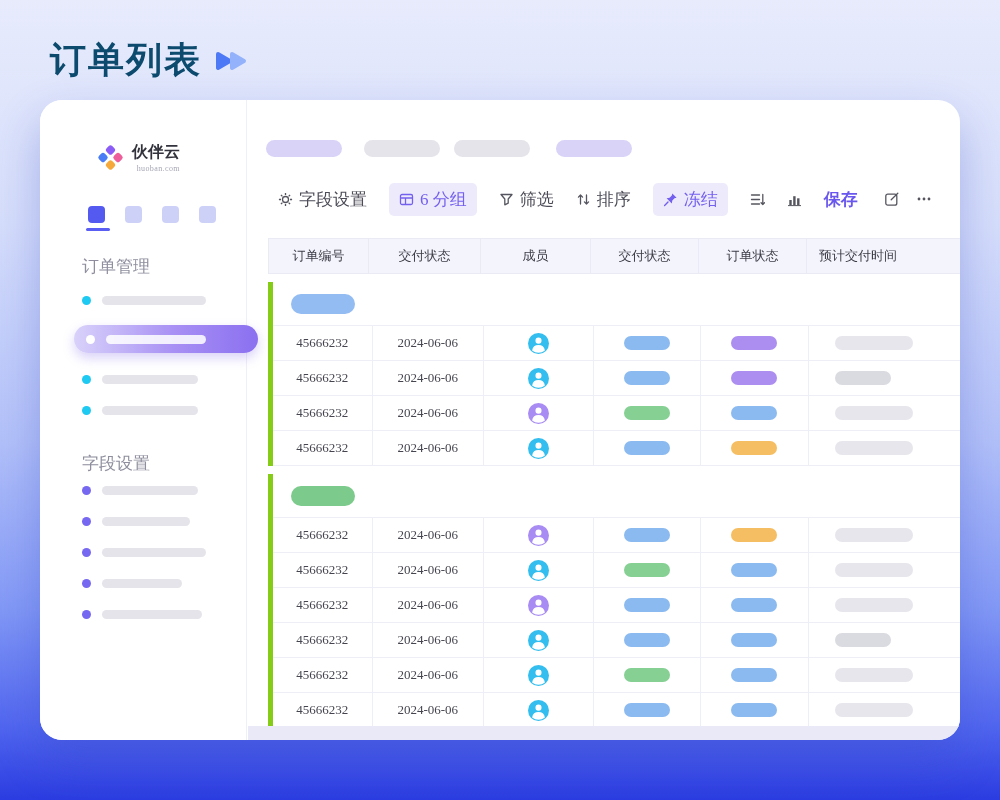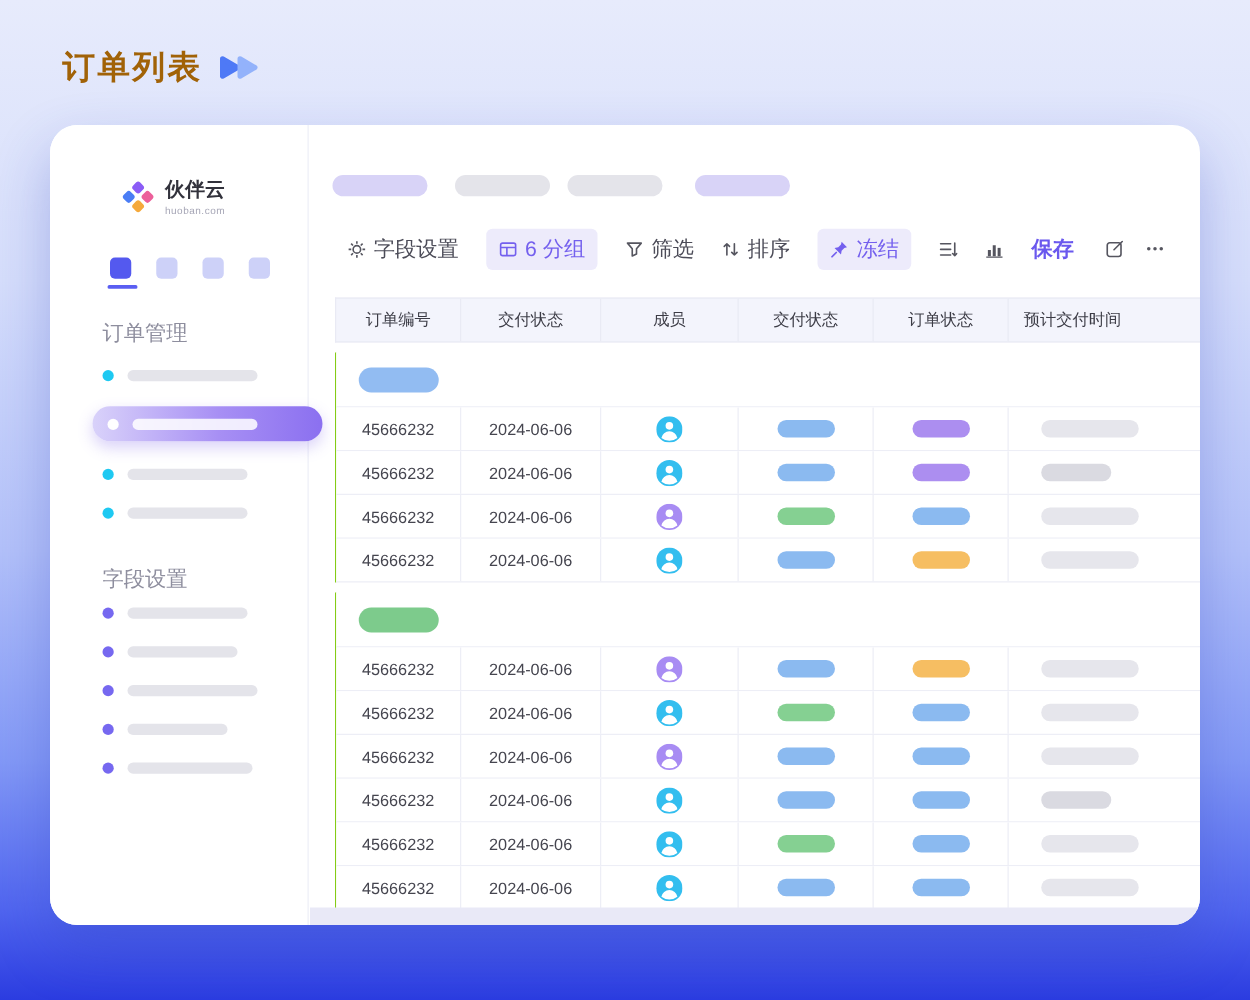--- a/index.html
+++ b/index.html
@@ -4,24 +4,24 @@
 <style>
   * { margin:0; padding:0; box-sizing:border-box; }
   html,body { width:1000px; height:800px; }
   body {
     font-family:"Liberation Sans", sans-serif;
     position:relative; overflow:hidden;
     background:linear-gradient(180deg,#e7ebfc 0%,#d6defb 28%,#b3c1f9 55%,#8399f6 76%,#5065ef 91%,#2b3ce0 100%);
   }
   
   .page-title { position:absolute; left:50px; top:36px; display:flex; align-items:center; gap:12px; }
-  .page-title h1 { font-size:26px; color:#a16207; font-weight:bold; letter-spacing:2px; }
+  .page-title h1 { font-size:36px; color:#0c4a6e; font-weight:bold; letter-spacing:2px; }
   
   .card { position:absolute; left:40px; top:100px; width:920px; height:640px; background:#fff;
-          border-radius:22px; overflow:hidden; box-shadow:0 20px 45px rgba(55,75,195,.32); }
+          border-radius:22px; overflow:hidden; box-shadow:0 20px 45px rgba(55,75,195,.32);font-family:Liberation Serif, serif; }
   
   .sidebar { position:absolute; left:0; top:0; width:207px; height:640px; border-right:1px solid #eef0f8; background:#fff; }
   .logo-row { position:absolute; left:56px; top:42px; display:flex; gap:8px; align-items:center; }
   .logo-text .name { font-size:16px; font-weight:bold; color:#32323c; }
   .logo-text .domain { font-size:8px; color:#a6a6b6; text-align:right; margin-top:1px; letter-spacing:.4px; }
   .tab-squares { position:absolute; left:48px; top:106px; display:flex; gap:20px; }
   .tab-square { width:17px; height:17px; border-radius:4px; background:#cdd1f8; }
   .tab-square.active { background:#5459ef; }
   .tab-underline { position:absolute; left:46px; top:128px; width:24px; height:3px; border-radius:2px; background:#5a5ef2; }
   .section-label { position:absolute; left:42px; font-size:17px; color:#8e8e9e; }
@@ -46,21 +46,21 @@
   .tb-btn { background:#edebfb; color:#7460ee; border-radius:5px; padding:5px 10px; }
   .tb-save { color:#6a58ee; font-weight:bold; }
   .tb-right { margin-left:auto; display:flex; align-items:center; gap:16px; }
   
   .table { position:absolute; left:20px; top:138px; width:692px; }
   .thead { display:flex; height:36px; background:#f3f4fc; border:1px solid #e9eaf4; border-right:none; }
   .th { display:flex; align-items:center; justify-content:center; font-size:13px; color:#3c3c46; border-right:1px solid #e9eaf4; }
   .th.c6 { justify-content:flex-start; padding-left:12px; border-right:none; }
   .c1{width:100px;} .c2{width:112px;} .c3{width:110px;} .c4{width:108px;} .c5{width:108px;} .c6{width:152px;}
   .group-gap { height:8px; }
-  .tgroup { border-left:1px solid #84cc16; }
+  .tgroup { border-left:5px solid #84cc16; }
   .group-row { height:44px; display:flex; align-items:center; padding-left:18px; border-bottom:1px solid #edeef6; background:#fff; }
   .group-pill { width:64px; height:20px; border-radius:10px; display:inline-block; }
   .trow { display:flex; height:35px; background:#fff; border-bottom:1px solid #edeef6; }
   .td { display:flex; align-items:center; justify-content:center; font-size:13px; color:#45454f; border-right:1px solid #edeef6; }
   .td.c6 { justify-content:flex-start; padding-left:26px; border-right:none; }
   .status-pill { width:46px; height:14px; border-radius:7px; display:inline-block; }
   .eta-pill { height:14px; border-radius:7px; display:inline-block; }
   .avatar { width:21px; height:21px; display:inline-flex; }
   .table-footer { position:absolute; left:0; right:0; bottom:0; height:14px; background:#e9e9f7; }
 </style>

